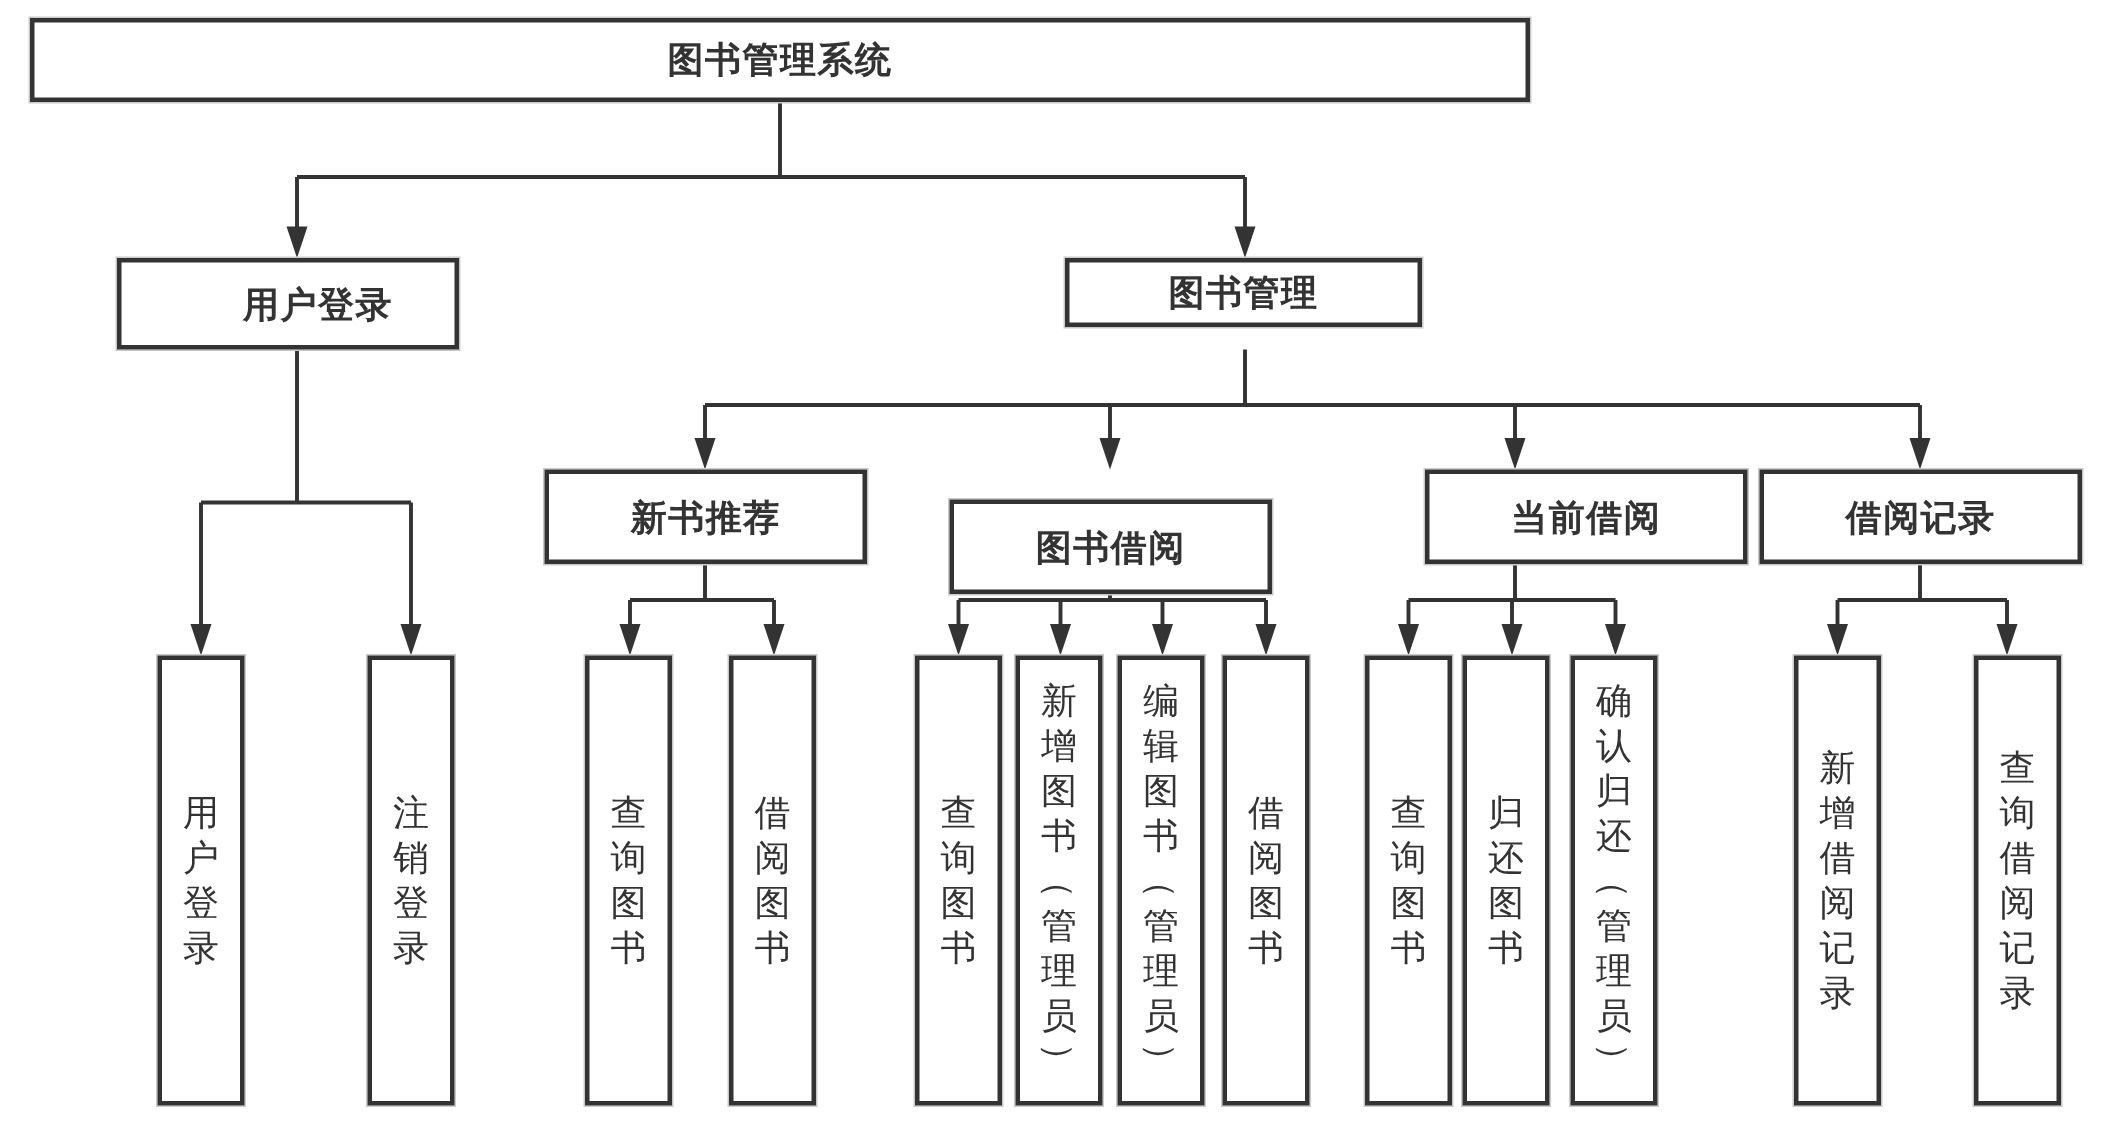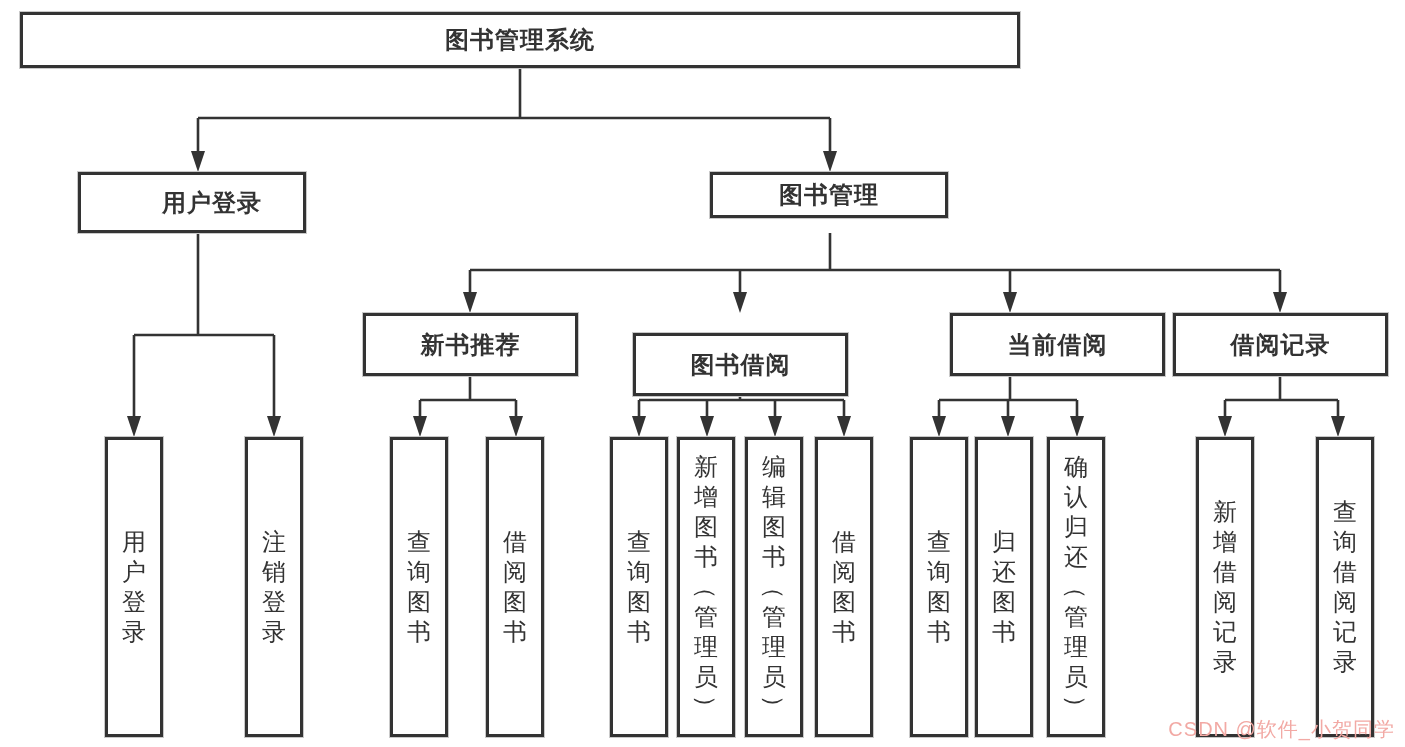--- a/index.html
+++ b/index.html
@@ -283,15 +283,14 @@
     <span class="vtext">
         <span class="vchar">查</span>
         <span class="vchar">询</span>
         <span class="vchar">借</span>
         <span class="vchar">阅</span>
         <span class="vchar">记</span>
         <span class="vchar">录</span>
       </span>
   </div>
 
-  <div class="watermark">CSDN @软件_小贺同学</div>
 
 </div>
 
 </body></html>

